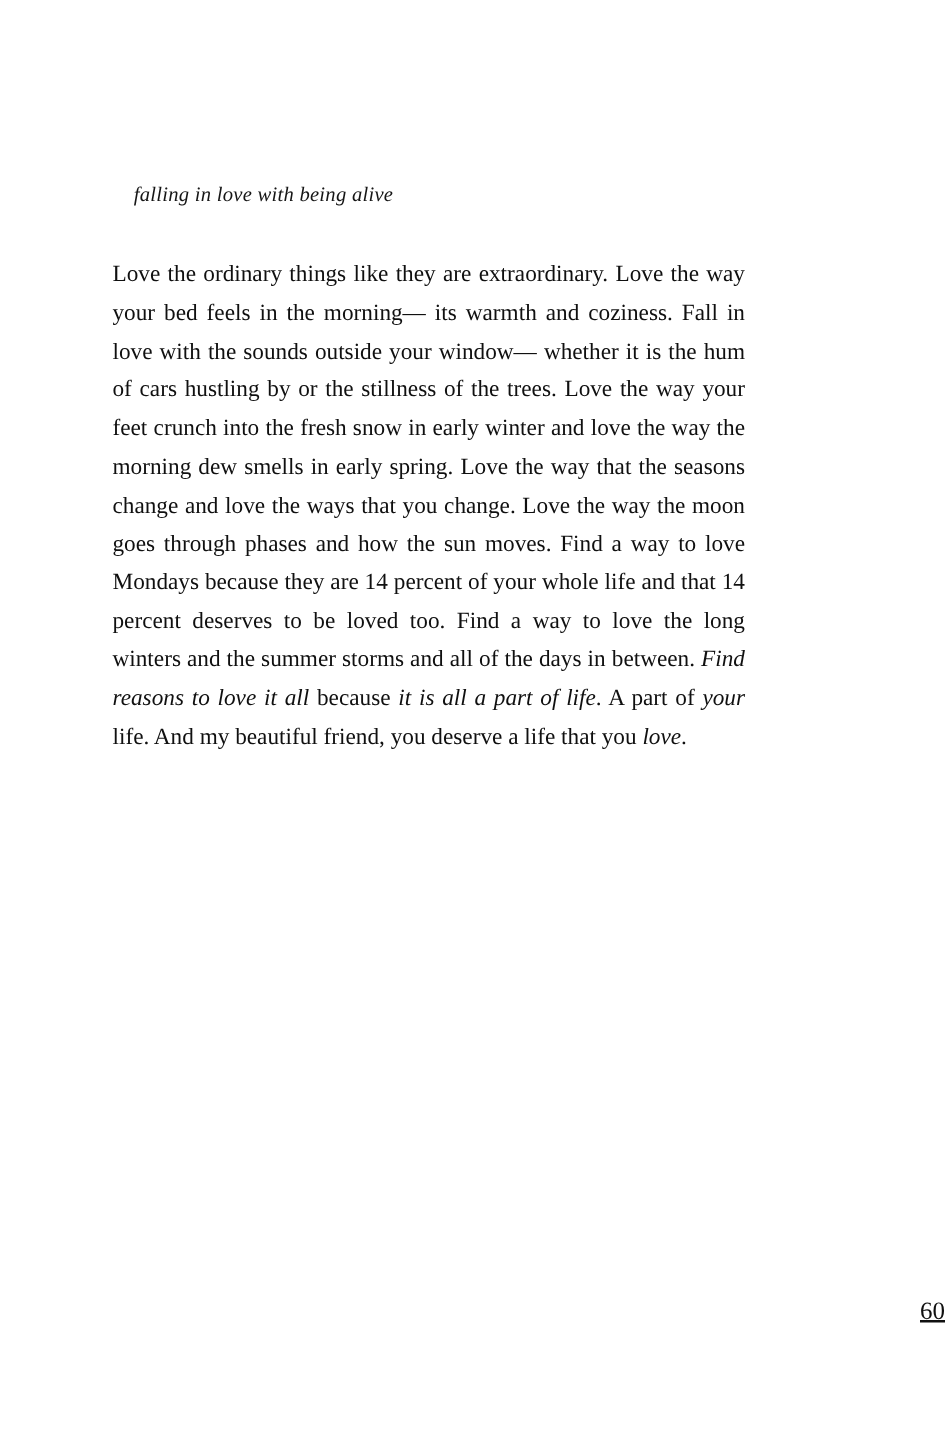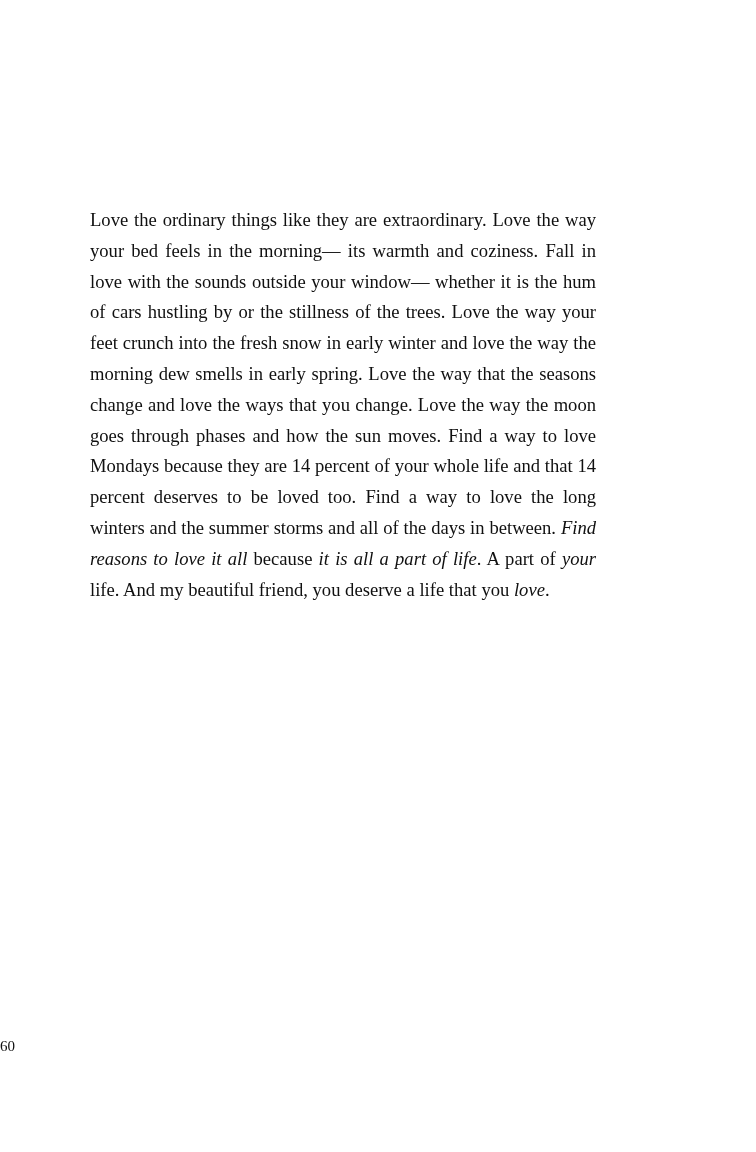--- a/index.html
+++ b/index.html
@@ -48,30 +48,32 @@
     margin: 0;
   }
   .body-block .it {
     font-style: italic;
   }
   .folio {
     position: absolute;
     left: 0;
     top: 1038px;
     width: 756px;
-    text-align: left;
-    font-size: 15px;
+    text-align: right;
+    font-size: 20px;
     color: #101010;
+    text-decoration: underline;
   }
 </style>
 </head>
 <body>
 
 <div class="page">
 
+  <div class="running-head">falling in love with being alive</div>
 
   <div class="body-block">
     <p>
       <span>Love the ordinary things like they are extraordinary. Love the way your bed feels in the morning— its warmth and coziness. Fall in love with the sounds outside your window— whether it is the hum of cars hustling by or the stillness of the trees. Love the way your feet crunch into the fresh snow in early winter and love the way the morning dew smells in early spring. Love the way that the seasons change and love the ways that you change. Love the way the moon goes through phases and how the sun moves. Find a way to love Mondays because they are 14 percent of your whole life and that 14 percent deserves to be loved too. Find a way to love the long winters and the summer storms and all of the days in between. </span><span class="it">Find reasons to love it all</span><span> because </span><span class="it">it is all a part of life</span><span>. A part of </span><span class="it">your</span><span> life. And my beautiful friend, you deserve a life that you </span><span class="it">love</span><span>.</span>
     </p>
   </div>
 
   <div class="folio">60</div>
 
 </div>

